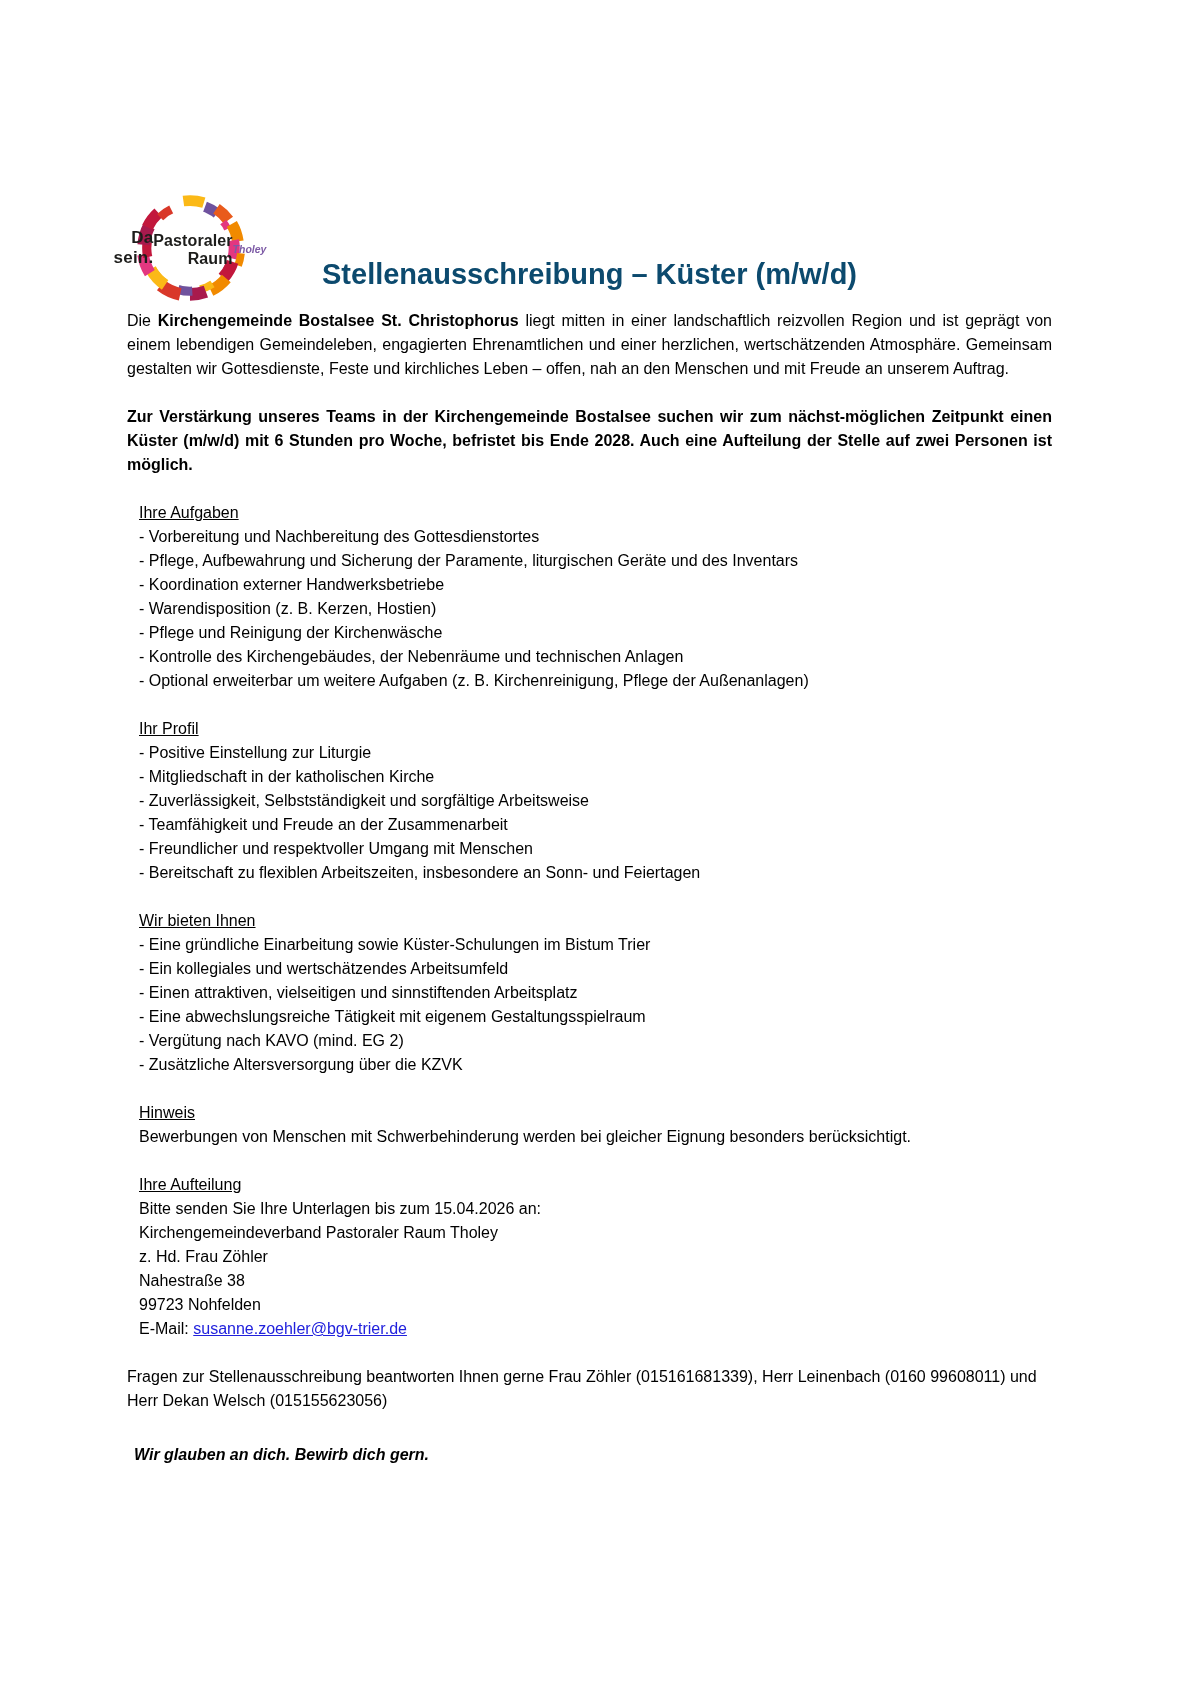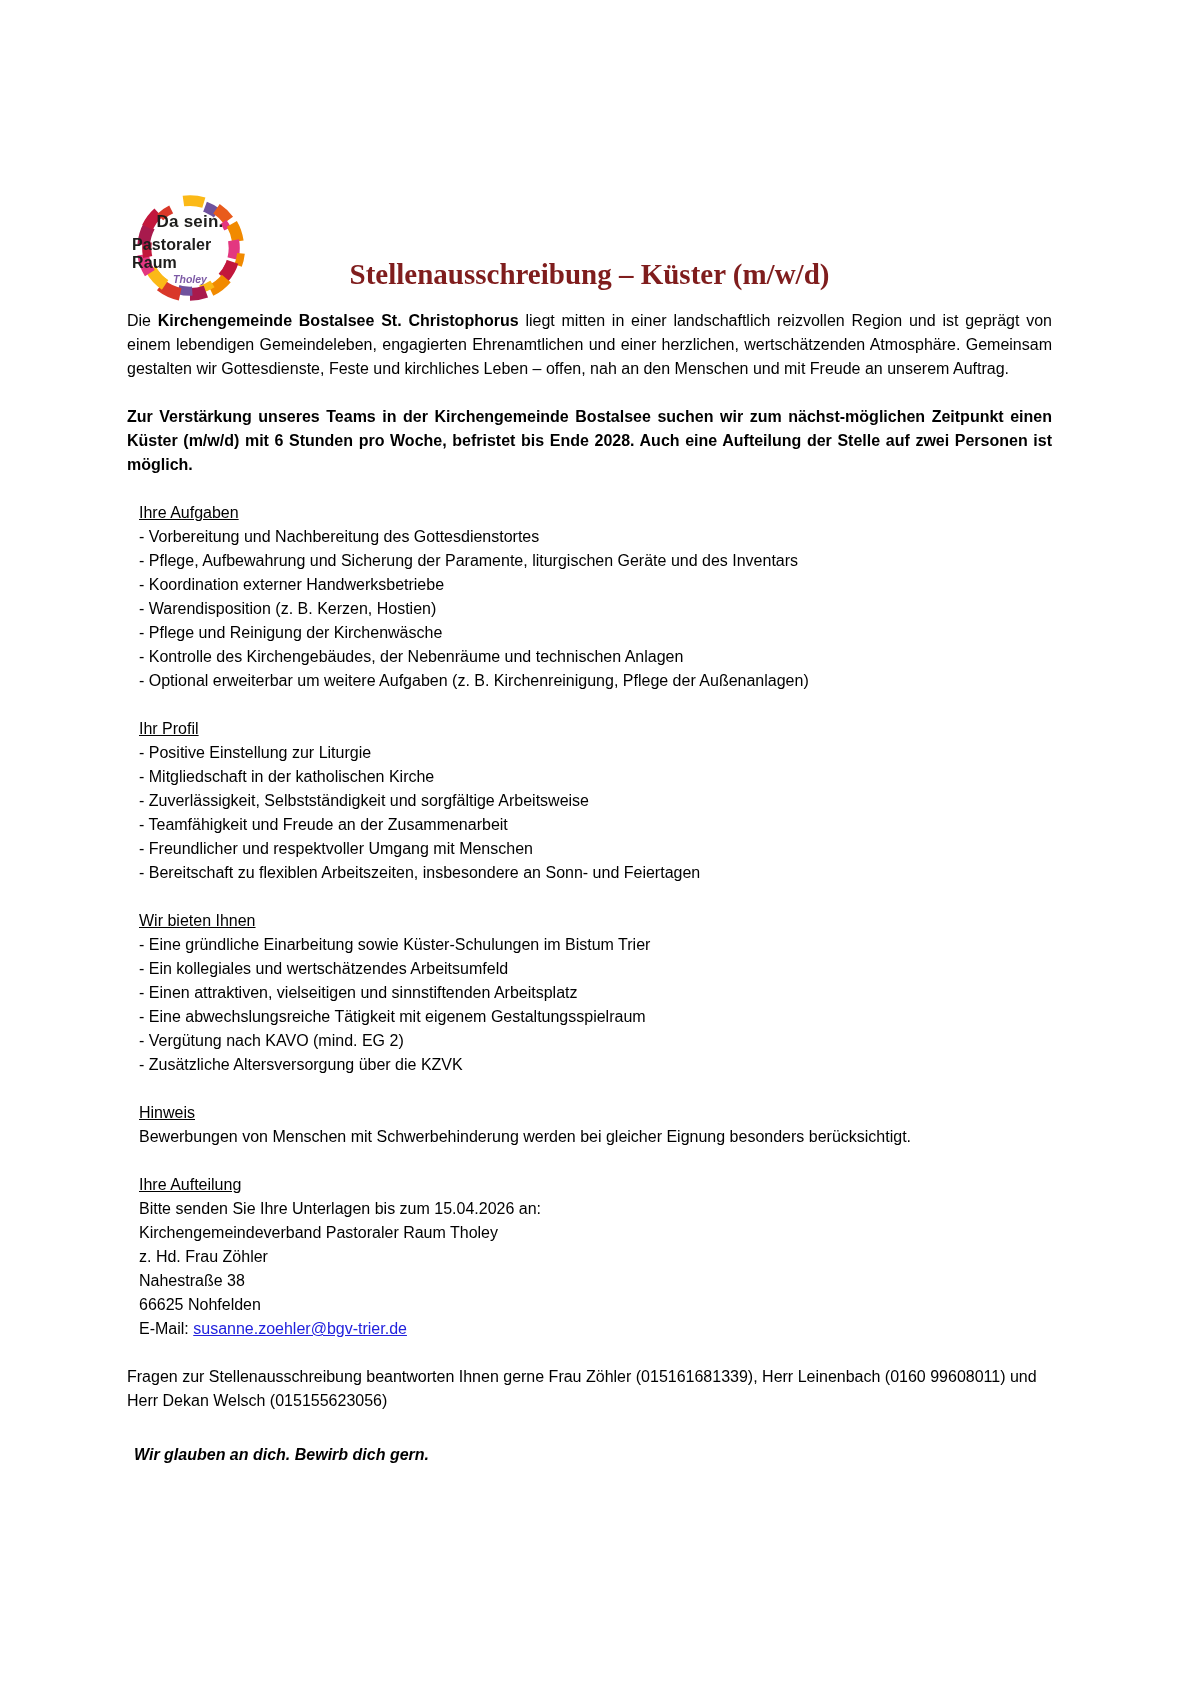--- a/index.html
+++ b/index.html
@@ -3,22 +3,22 @@
 <meta charset="utf-8">
 <style>
   html,body{margin:0;padding:0;background:#ffffff;}
   .page{position:relative;width:1190px;height:1684px;background:#ffffff;
         font-family:"Liberation Sans",sans-serif;color:#000;overflow:hidden;}
 
   
   .logo{position:absolute;left:132px;top:190px;width:116px;height:116px;}
   .logo svg{position:absolute;left:0;top:0;width:116px;height:116px;}
   .logo-text{position:absolute;left:0;top:0;width:116px;height:116px;
-             display:flex;flex-direction:column;align-items:center;justify-content:center;
-             text-align:left;}
+             display:flex;flex-direction:row;align-items:center;justify-content:center;
+             text-align:right;}
   .logo-l1{font-size:17px;font-weight:bold;color:#1d1d1b;letter-spacing:.2px;}
   .logo-l2{font-size:16px;font-weight:bold;color:#1d1d1b;margin-top:4px;letter-spacing:.1px;}
   .logo-l3{font-size:10.5px;font-weight:bold;margin-top:1px;font-style:italic;}
 
   
   .doc-title{position:absolute;left:127px;top:238px;width:925px;text-align:center;
              font-size:29px;line-height:34px;font-weight:bold;}
 
   
   .content{position:absolute;left:127px;top:309px;width:925px;
@@ -64,21 +64,21 @@
         </g>
       <circle cx="60" cy="60" r="40" fill="#ffffff"></circle>
     </svg>
     <div class="logo-text">
       <div class="logo-l1">Da sein.</div>
       <div class="logo-l2">Pastoraler Raum</div>
       <div class="logo-l3" style="color: rgb(125, 91, 166);">Tholey</div>
     </div>
   </div>
 
-  <h1 class="doc-title" style="color: #7f1d1d; font-family: Liberation Serif, serif;">Stellenausschreibung – Küster (m/w/d)</h1>
+  <h1 class="doc-title" style="color: #0c4a6e;">Stellenausschreibung – Küster (m/w/d)</h1>
 
   <div class="content">
 
     <p class="just"><span>Die </span><b>Kirchengemeinde Bostalsee St. Christophorus</b><span> liegt mitten in einer landschaftlich reizvollen Region und ist geprägt von einem lebendigen Gemeindeleben, engagierten Ehrenamtlichen und einer herzlichen, wertschätzenden Atmosphäre. Gemeinsam gestalten wir Gottesdienste, Feste und kirchliches Leben – offen, nah an den Menschen und mit Freude an unserem Auftrag.</span></p>
 
     <p class="just bold">Zur Verstärkung unseres Teams in der Kirchengemeinde Bostalsee suchen wir zum nächst-möglichen Zeitpunkt einen Küster (m/w/d) mit 6 Stunden pro Woche, befristet bis Ende 2028. Auch eine Aufteilung der Stelle auf zwei Personen ist möglich.</p>
 
     <div class="sec">
       <h2 class="sec-heading">Ihre Aufgaben</h2>
       <div class="li">- Vorbereitung und Nachbereitung des Gottesdienstortes</div>
@@ -114,21 +114,21 @@
       <h2 class="sec-heading">Hinweis</h2>
       <div class="line">Bewerbungen von Menschen mit Schwerbehinderung werden bei gleicher Eignung besonders berücksichtigt.</div>
     </div>
 
     <div class="sec">
       <h2 class="sec-heading">Ihre Aufteilung</h2>
       <div class="line">Bitte senden Sie Ihre Unterlagen bis zum 15.04.2026 an:</div>
       <div class="line">Kirchengemeindeverband Pastoraler Raum Tholey</div>
       <div class="line">z. Hd. Frau Zöhler</div>
       <div class="line">Nahestraße 38</div>
-      <div class="line">66625 Nohfelden</div>
+      <div class="line">99723 Nohfelden</div>
       <div class="line"><span>E-Mail: </span><a class="email-link" style="color: rgb(33, 33, 221);">susanne.zoehler@bgv-trier.de</a></div>
     </div>
 
     <p class="contact-par">Fragen zur Stellenausschreibung beantworten Ihnen gerne Frau Zöhler (015161681339), Herr Leinenbach (0160 99608011) und Herr Dekan Welsch (015155623056)</p>
 
     <p class="closing">Wir glauben an dich. Bewirb dich gern.</p>
 
   </div>
 </div>
 

